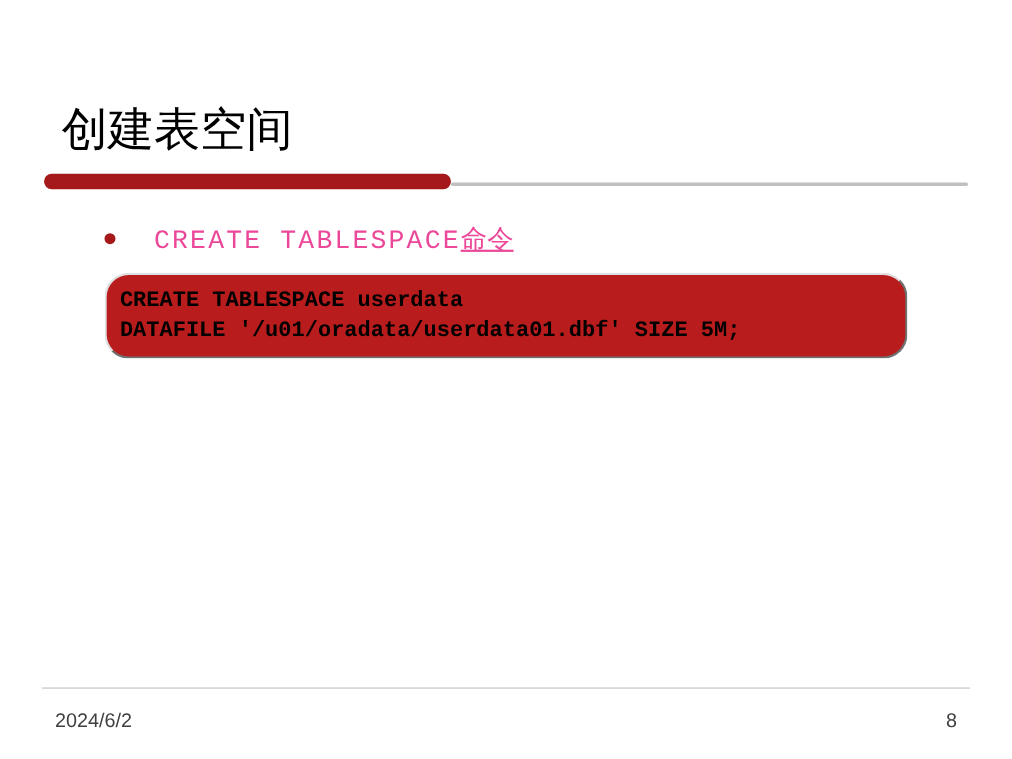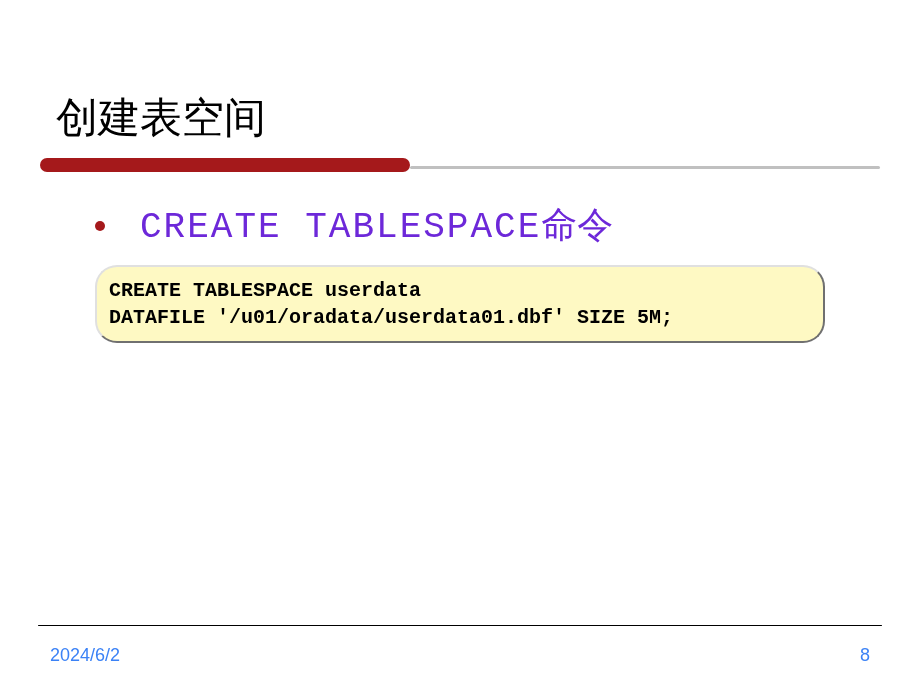--- a/index.html
+++ b/index.html
@@ -58,32 +58,33 @@
       margin-bottom: 15px;
     }
     .bullet {
       width: 10px;
       height: 10px;
       background: #a5191b;
       margin-right: 35px;
       flex-shrink: 0;
     }
     .bullet-text {
-      font-size: 36px;
+      font-size: 24px;
       font-family: "Courier New", monospace;
-      color: #6d28d9;
+      color: #ec4899;
       letter-spacing: 2px;
     }
     .bullet-text-cjk {
       font-family: "SimSun", "宋体", serif;
       letter-spacing: 0;
+      text-decoration: underline;
     }
     .code-block {
       margin: 8px 0 0 0;
-      background: #fef9c3;
+      background: #b91c1c;
       border: 2px solid #888888;
       border-top-color: #e0e0e0;
       border-left-color: #e0e0e0;
       border-right-color: #707070;
       border-bottom-color: #707070;
       padding: 10px 12px;
       width: 730px;
       font-family: "Courier New", monospace;
       font-size: 20px;
       font-weight: bold;
@@ -102,21 +103,21 @@
     .footer {
       position: absolute;
       bottom: 24px;
       left: 0;
       right: 0;
       padding: 0 50px;
       display: flex;
       justify-content: space-between;
       font-family: Arial, sans-serif;
       font-size: 18px;
-      color: #3b82f6;
+      color: #404040;
     }
   </style>
 </head>
 <body>
 
 <div class="slide">
   <h1 class="title">创建表空间</h1>
 
   <div class="title-underline-container">
     <div class="title-underline-red"></div>

